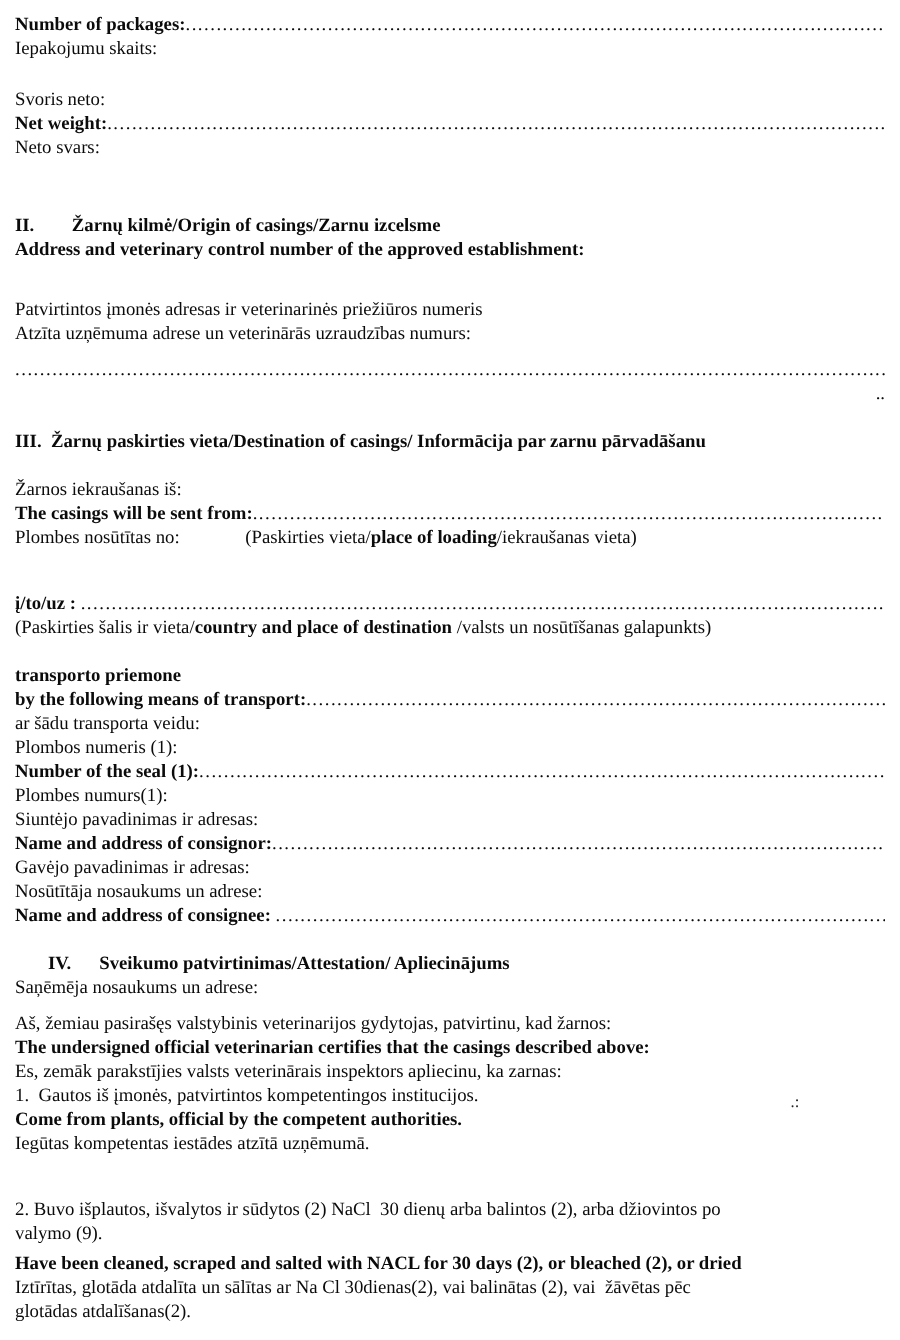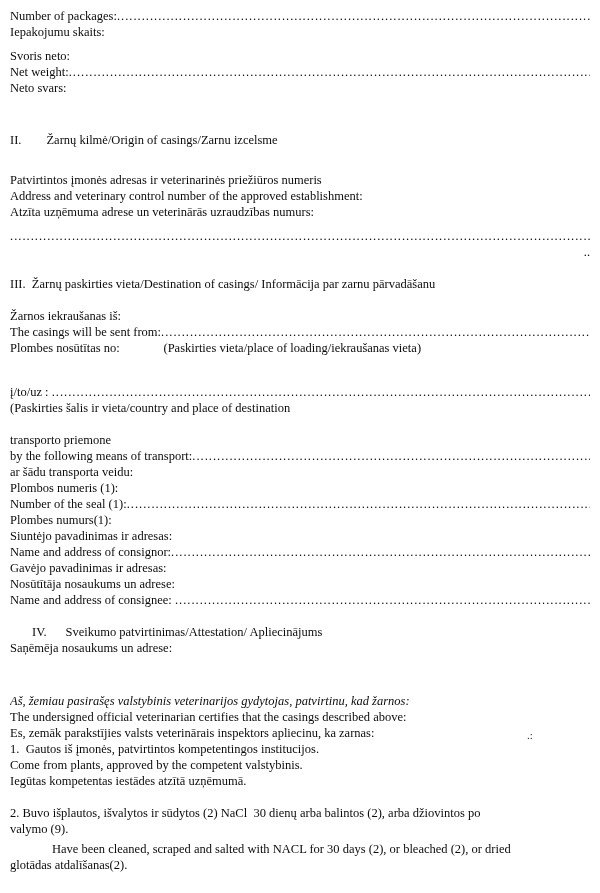--- a/index.html
+++ b/index.html
@@ -21,74 +21,75 @@
   .line {
     display: flex;
     align-items: baseline;
     white-space: pre;
     font-size: 12.5px;
     line-height: 16px;
     height: 16px;
     overflow: hidden;
   }
   .line.right { justify-content: flex-end; }
-  .b { font-weight: normal; text-align: right; }
+  .b { font-weight: bold; text-align: right; }
   .dots {
     flex: 1;
     overflow: hidden;
     white-space: nowrap;
     letter-spacing: 1px;
     font-weight: normal;
   }
   .artifact {
     position: absolute;
     font-size: 11px;
     color: #222;
   }
 </style>
 </head>
 <body>
 
 <div class="page">
   <div id="doc-lines">
       <div class="line"><span class="b">Number of packages:</span><span class="dots">................................................................................................................................................................................................................................................................................................................................................................................................................</span></div>
       <div class="line"><span>Iepakojumu skaits:</span></div>
-      <div class="line" style="margin-top: 8px;"><span>Svoris neto:</span></div>
+      <div class="line" style="margin-top: 18px;"><span>Svoris neto:</span></div>
       <div class="line"><span class="b">Net weight:</span><span class="dots">................................................................................................................................................................................................................................................................................................................................................................................................................</span></div>
       <div class="line"><span>Neto svars:</span></div>
       <div class="line" style="margin-top: 36px;"><span class="b">II.        Žarnų kilmė/Origin of casings/Zarnu izcelsme</span></div>
+      <div class="line"><span class="b">Address and veterinary control number of the approved establishment:</span></div>
       <div class="line" style="margin-top: 24px;"><span>Patvirtintos įmonės adresas ir veterinarinės priežiūros numeris</span></div>
-      <div class="line"><span class="b">Address and veterinary control number of the approved establishment:</span></div>
       <div class="line"><span>Atzīta uzņēmuma adrese un veterinārās uzraudzības numurs:</span></div>
       <div class="line" style="margin-top: 8px;"><span class="dots">................................................................................................................................................................................................................................................................................................................................................................................................................</span></div>
       <div class="line right"><span>..</span></div>
       <div class="line" style="margin-top: 16px;"><span class="b">III.  Žarnų paskirties vieta/Destination of casings/ Informācija par zarnu pārvadāšanu</span></div>
       <div class="line" style="margin-top: 16px;"><span>Žarnos iekraušanas iš:</span></div>
       <div class="line"><span class="b">The casings will be sent from:</span><span class="dots">................................................................................................................................................................................................................................................................................................................................................................................................................</span></div>
       <div class="line"><span>Plombes nosūtītas no:</span><span>              (Paskirties vieta/</span><span class="b">place of loading</span><span>/iekraušanas vieta)</span></div>
       <div class="line" style="margin-top: 28px;"><span class="b">į/to/uz : </span><span class="dots">................................................................................................................................................................................................................................................................................................................................................................................................................</span></div>
-      <div class="line"><span>(Paskirties šalis ir vieta/</span><span class="b">country and place of destination</span></div>
-      <div class="line" style="margin-top: 16px;"><span>transporto priemone</span></div>
+      <div class="line"><span>(Paskirties šalis ir vieta/</span><span class="b">country and place of destination</span><span> /valsts un nosūtīšanas galapunkts)</span></div>
+      <div class="line" style="margin-top: 16px; font-weight: bold;"><span>transporto priemone</span></div>
       <div class="line"><span class="b">by the following means of transport:</span><span class="dots">................................................................................................................................................................................................................................................................................................................................................................................................................</span></div>
       <div class="line"><span>ar šādu transporta veidu:</span></div>
       <div class="line"><span>Plombos numeris (1):</span></div>
       <div class="line"><span class="b">Number of the seal (1):</span><span class="dots">................................................................................................................................................................................................................................................................................................................................................................................................................</span></div>
       <div class="line"><span>Plombes numurs(1):</span></div>
       <div class="line"><span>Siuntėjo pavadinimas ir adresas:</span></div>
       <div class="line"><span class="b">Name and address of consignor:</span><span class="dots">................................................................................................................................................................................................................................................................................................................................................................................................................</span></div>
       <div class="line"><span>Gavėjo pavadinimas ir adresas:</span></div>
       <div class="line"><span>Nosūtītāja nosaukums un adrese:</span></div>
       <div class="line"><span class="b">Name and address of consignee: </span><span class="dots">................................................................................................................................................................................................................................................................................................................................................................................................................</span></div>
       <div class="line" style="margin-top: 16px; padding-left: 22px;"><span class="b">IV.      Sveikumo patvirtinimas/Attestation/ Apliecinājums</span></div>
       <div class="line"><span>Saņēmēja nosaukums un adrese:</span></div>
-      <div class="line" style="margin-top: 37px; font-style: italic;"><span>Aš, žemiau pasirašęs valstybinis veterinarijos gydytojas, patvirtinu, kad žarnos:</span></div>
+      <div class="line" style="margin-top: 8px;"><span>Aš, žemiau pasirašęs valstybinis veterinarijos gydytojas, patvirtinu, kad žarnos:</span></div>
       <div class="line"><span class="b">The undersigned official veterinarian certifies that the casings described above:</span></div>
       <div class="line"><span>Es, zemāk parakstījies valsts veterinārais inspektors apliecinu, ka zarnas:</span></div>
       <div class="line"><span>1.  Gautos iš įmonės, patvirtintos kompetentingos institucijos.</span></div>
-      <div class="line"><span class="b">Come from plants, approved by the competent valstybinis.</span></div>
+      <div class="line"><span class="b">Come from plants, official by the competent authorities.</span></div>
       <div class="line"><span>Iegūtas kompetentas iestādes atzītā uzņēmumā.</span></div>
-      <div class="line" style="margin-top: 16px;"><span>2. Buvo išplautos, išvalytos ir sūdytos (2) NaCl  30 dienų arba balintos (2), arba džiovintos po</span></div>
+      <div class="line" style="margin-top: 28px;"><span>2. Buvo išplautos, išvalytos ir sūdytos (2) NaCl  30 dienų arba balintos (2), arba džiovintos po</span></div>
       <div class="line"><span>valymo (9).</span></div>
-      <div class="line" style="margin-top: 4px; margin-left: 42px;"><span class="b">Have been cleaned, scraped and salted with NACL for 30 days (2), or bleached (2), or dried</span></div>
+      <div class="line" style="margin-top: 4px;"><span class="b">Have been cleaned, scraped and salted with NACL for 30 days (2), or bleached (2), or dried</span></div>
+      <div class="line"><span>Iztīrītas, glotāda atdalīta un sālītas ar Na Cl 30dienas(2), vai balinātas (2), vai  žāvētas pēc</span></div>
       <div class="line"><span>glotādas atdalīšanas(2).</span></div>
     </div>
   <div class="artifact" id="artifact" style="left: 527px; top: 729px;">.:</div>
 </div>
 
 </body></html>

